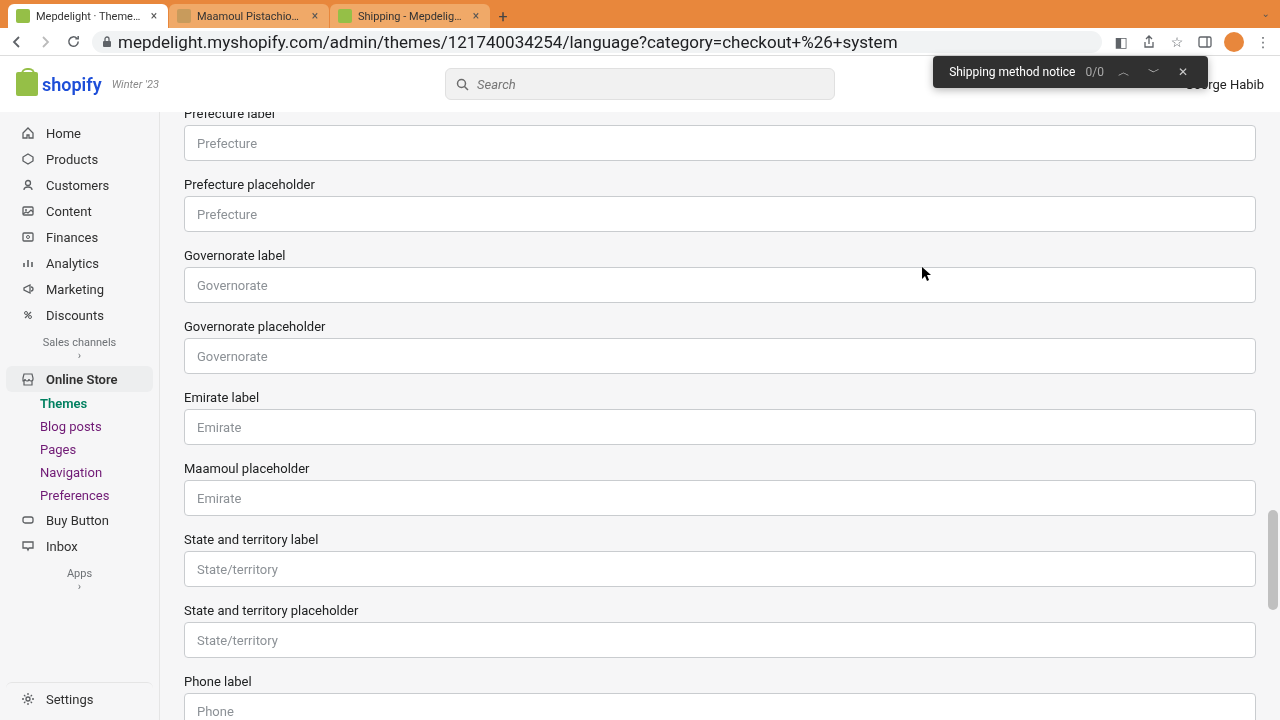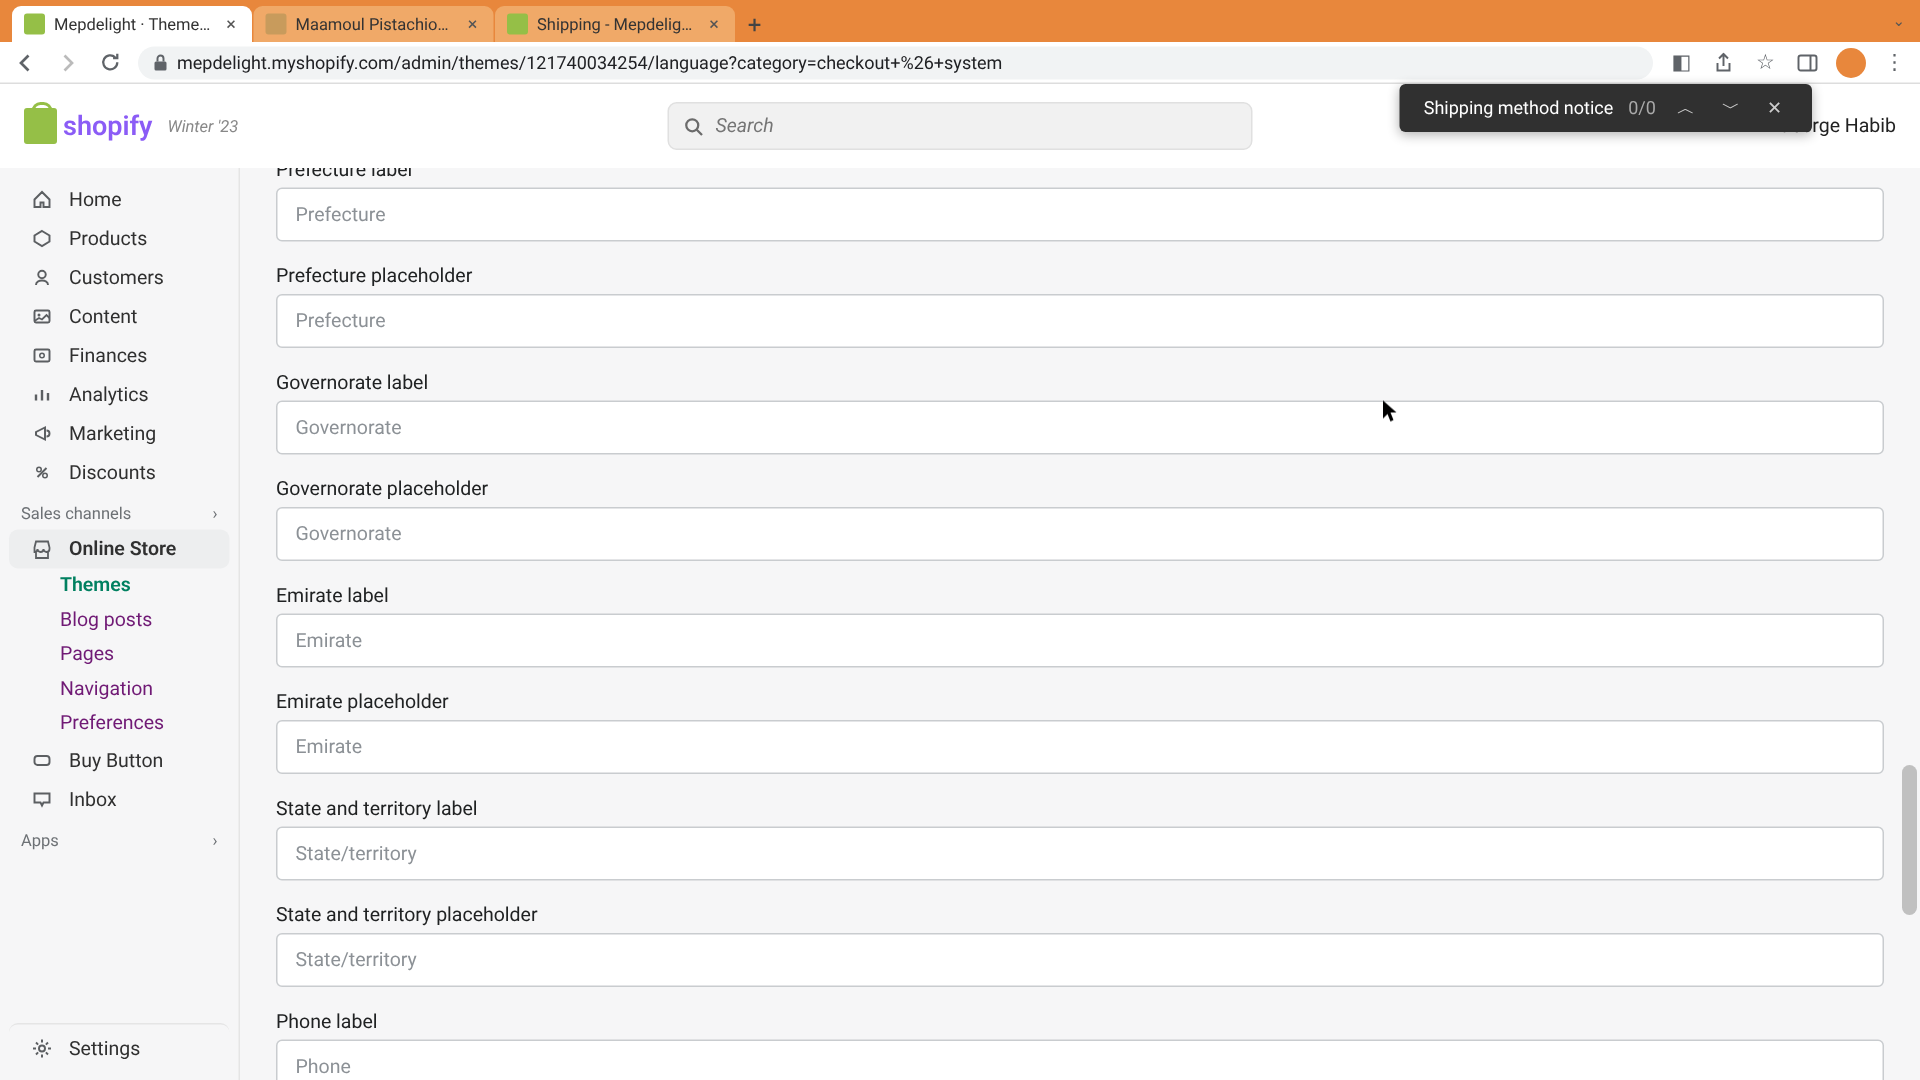--- a/index.html
+++ b/index.html
@@ -11,55 +11,55 @@
 .tab { display: flex; align-items: center; gap: 6px; padding: 5px 8px; font-size: 11px; color: #333; background: #f0a968; border-radius: 6px 6px 0 0; margin-right: 1px; width: 160px; position: relative; }
 .tab.active { background: #fff; }
 .tab-favicon { width: 14px; height: 14px; border-radius: 2px; flex-shrink: 0; }
 .tab-title { white-space: nowrap; overflow: hidden; text-overflow: ellipsis; flex: 1; }
 .tab-close { width: 12px; height: 12px; display: flex; align-items: center; justify-content: center; font-size: 12px; color: #555; cursor: pointer; }
 .new-tab { width: 24px; height: 24px; display: flex; align-items: center; justify-content: center; color: #444; font-size: 16px; cursor: pointer; }
 
 .addr-bar { background: #fff; height: 28px; display: flex; align-items: center; padding: 0 8px; gap: 10px; border-bottom: 1px solid #ddd; }
 .nav-btn { width: 18px; height: 18px; display: flex; align-items: center; justify-content: center; color: #5f6368; cursor: pointer; }
 .nav-btn.disabled { color: #bbb; }
-.url-field { flex: 1; background: #f1f3f4; border-radius: 14px; height: 22px; display: flex; align-items: center; padding: 0 10px; font-size: 12px; color: #202124; gap: 6px; }
+.url-field { flex: 1; background: #f1f3f4; border-radius: 14px; height: 22px; display: flex; align-items: center; padding: 0 10px; font-size: 17px; color: #202124; gap: 6px; }
 .lock { font-size: 10px; color: #5f6368; }
 .ext-icons { display: flex; gap: 10px; align-items: center; }
 .ext-icon { width: 18px; height: 18px; display:flex; align-items:center; justify-content:center; color:#5f6368; font-size:14px; }
 .avatar { width: 20px; height: 20px; border-radius: 50%; background: #e8873c; }
 .chrome-menu { font-size: 14px; color:#5f6368; }
 .chrome-down { position:absolute; right: 10px; top: 8px; color:#555; font-size:10px; }
 
 
 .shopify-bar { height: 56px; background: #fff; display: flex; align-items: center; padding: 0 16px; gap: 16px; position: relative; }
 .logo-area { display: flex; align-items: center; gap: 10px; }
 .shopify-logo { display:flex; align-items:center; gap:4px; }
 .shopify-bag { width: 22px; height: 24px; background: #95bf47; border-radius: 2px; position: relative; }
 .shopify-bag::before { content:''; position:absolute; top:-4px; left:5px; width:10px; height:6px; border:2px solid #95bf47; border-bottom:none; border-radius:6px 6px 0 0; }
-.shopify-text { font-weight: 600; font-size: 18px; color: #8b5cf6; }
+.shopify-text { font-weight: 600; font-size: 18px; color: #1d4ed8; }
 .season { font-size: 11px; color: #888; font-style: italic; }
 .search-wrap { position:absolute; left:50%; transform:translateX(-50%); width: 390px; }
 .search-box { width: 100%; height: 32px; background: #f1f1f1; border: 1px solid #e0e0e0; border-radius: 6px; display: flex; align-items: center; padding: 0 10px; gap: 8px; }
 .search-icon { color: #6b6b6b; font-size: 13px; }
 .search-input { border: none; background: transparent; outline: none; font-size: 13px; color: #6b6b6b; flex:1;font-style:italic; }
 .user-name { margin-left: auto; font-size: 13px; color: #222; }
 
 
 .find-bar { position: absolute; top: 56px; right: 72px; background: #303030; color: #fff; height: 32px; border-radius: 4px; display: flex; align-items: center; padding: 0 16px; gap: 10px; font-size: 12px; box-shadow: 0 2px 8px rgba(0,0,0,0.3); z-index: 100; }
 .find-count { color: #aaa; }
 .find-btn { color: #ccc; cursor: pointer; padding: 0 4px; font-size: 12px; }
 
 
 .app { display: flex; height: calc(720px - 28px - 28px - 56px); }
 .sidebar { width: 160px; background: #f6f6f7; border-right: 1px solid #e5e5e5; padding: 8px 0; display:flex; flex-direction:column; }
 .nav-item { display: flex; align-items: center; gap: 10px; padding: 5px 14px; font-size: 13px; color: #303030; cursor: pointer; border-radius: 6px; margin: 0 6px; }
 .nav-item.active { background: #edeeef; font-weight:600; }
 .nav-item .icon { width: 16px; height: 16px; display:flex; align-items:center; justify-content:center; color:#5c5f62; }
 .nav-badge { margin-left: auto; background: #e5e5e5; border-radius: 8px; padding: 0 6px; font-size: 11px; color: #5c5f62; }
-.nav-section { font-size: 11px; color: #6d7175; padding: 8px 14px 4px; display:flex; justify-content:space-between; align-items:center; }
+.nav-section { font-size: 11px; color: #6d7175; padding: 8px 14px 4px; display:flex; justify-content:space-between; align-items:center;flex-direction:column; }
 .nav-sub { padding: 4px 14px 4px 40px; font-size: 13px; color: #701a75; cursor:pointer; }
 .nav-sub.active { color: #008060; font-weight: 600; }
 .sidebar-spacer { flex:1; }
 .settings-item { border-top: 1px solid #e5e5e5; margin-top: 19px; padding-top: 8px; }
 
 
 .main { flex: 1; overflow-y: auto; padding: 0 24px 24px; position: relative; }
 .field { margin-bottom: 16px; }
 .field-label { font-size: 13px; color: #202223; margin-bottom: 4px; display:block; }
 .field-input { width: 100%; height: 36px; border: 1px solid #c9cccf; border-radius: 4px; padding: 0 12px; font-size: 13px; color: #6d7175; background: #fff; }
@@ -300,21 +300,21 @@
       <div class="field"><label class="cut-label">Prefecture label</label>
     <input class="field-input" style="" placeholder="Prefecture"></div>
       <div class="field"><label class="field-label">Prefecture placeholder</label>
     <input class="field-input" style="" placeholder="Prefecture"></div>
       <div class="field"><label class="field-label">Governorate label</label>
     <input class="field-input" style="" placeholder="Governorate"></div>
       <div class="field"><label class="field-label">Governorate placeholder</label>
     <input class="field-input" style="" placeholder="Governorate"></div>
       <div class="field"><label class="field-label">Emirate label</label>
     <input class="field-input" style="" placeholder="Emirate"></div>
-      <div class="field"><label class="field-label">Emirate placeholder</label>
+      <div class="field"><label class="field-label">Maamoul placeholder</label>
     <input class="field-input" style="" placeholder="Emirate"></div>
       <div class="field"><label class="field-label">State and territory label</label>
     <input class="field-input" style="" placeholder="State/territory"></div>
       <div class="field"><label class="field-label">State and territory placeholder</label>
     <input class="field-input" style="" placeholder="State/territory"></div>
       <div class="field"><label class="field-label">Phone label</label>
     <input class="field-input" style="" placeholder="Phone"></div>
     </div>
 </div>
 

